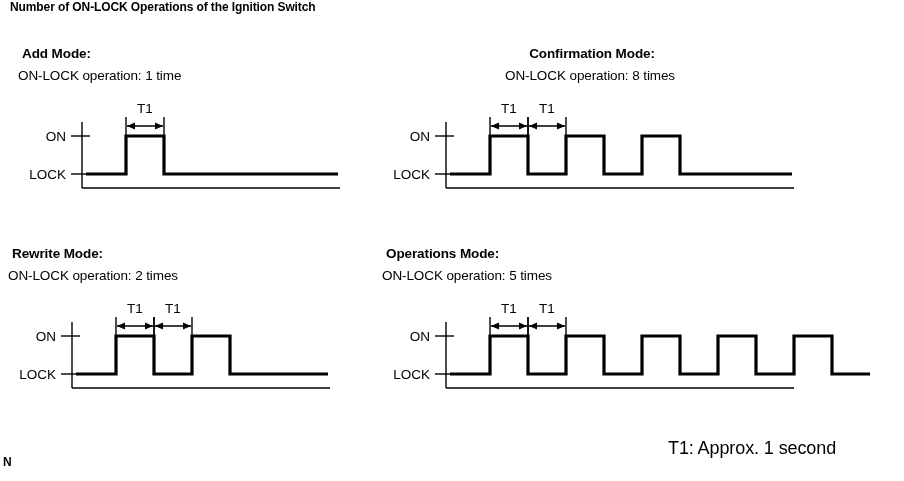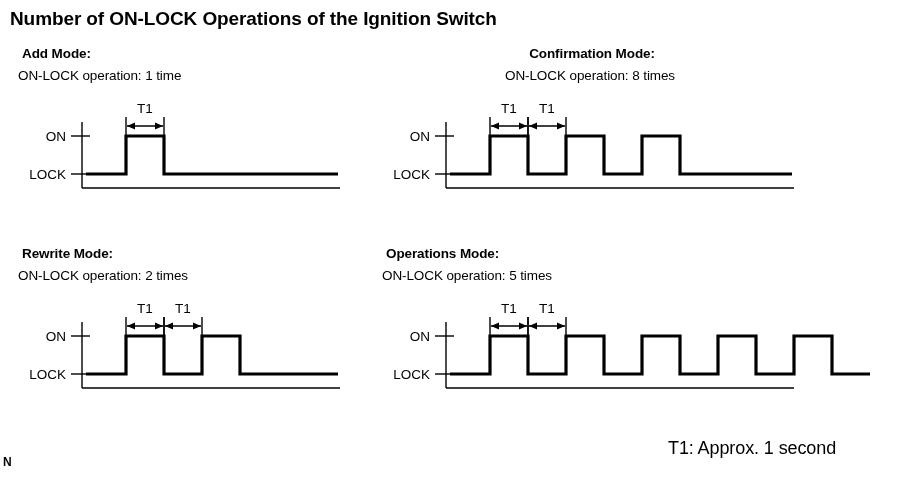--- a/index.html
+++ b/index.html
@@ -11,31 +11,31 @@
     width: 904px;
     height: 481px;
     position: relative;
     font-family: "Liberation Sans", sans-serif;
     color: #000000;
     overflow: hidden;
   }
   .page-title {
     position: absolute;
     left: 10px;
-    top: 8px;
-    font-size: 19px;
+    top: 0;
+    font-size: 12px;
     font-weight: bold;
     letter-spacing: -0.1px;
   }
   .panel {
     position: absolute;
   }
   .panel-add        { left: 14px;  top: 46px; }
   .panel-confirm    { left: 378px; top: 46px; text-align: center; }
-  .panel-rewrite    { left: 14px;  top: 246px; }
+  .panel-rewrite    { left: 4px;  top: 246px; }
   .panel-prohibit   { left: 378px; top: 246px; }
 
   .mode-title {
     font-size: 13.5px;
     font-weight: bold;
     letter-spacing: -0.1px;
     margin: 0 0 0 8px;
     height: 22px;
   }
   .mode-subtitle {

